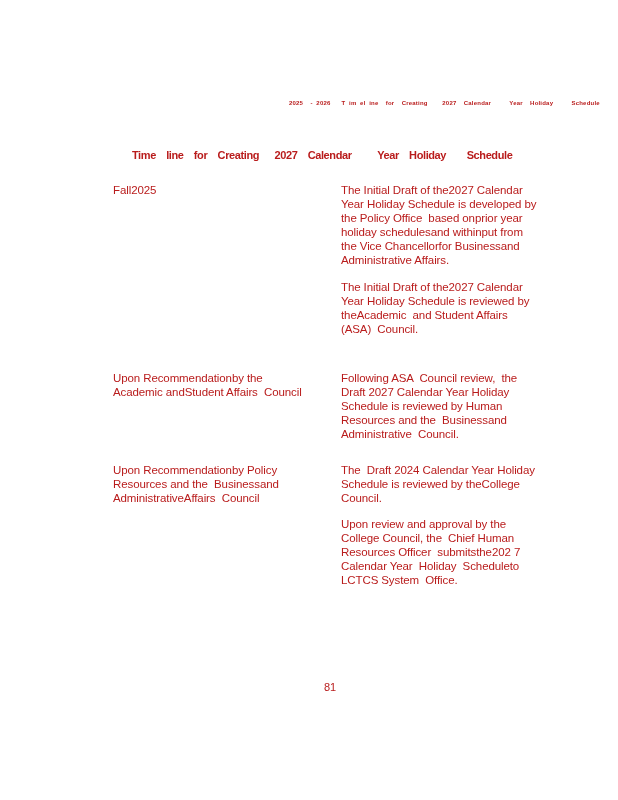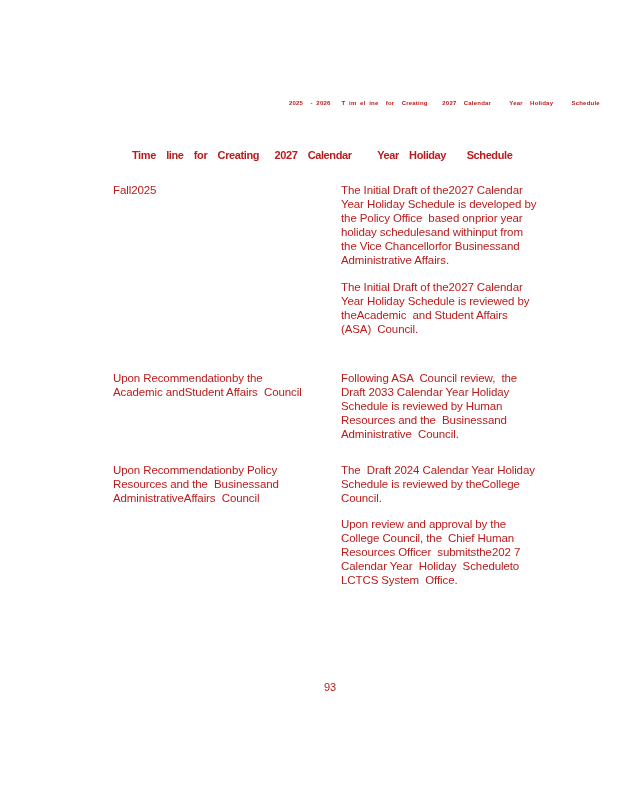--- a/index.html
+++ b/index.html
@@ -75,34 +75,34 @@
 Administrative Affairs.</div>
 
   <div class="cell col-right top-r2">The Initial Draft of the2027 Calendar
 Year Holiday Schedule is reviewed by
 theAcademic  and Student Affairs
 (ASA)  Council.</div>
 
   <div class="cell col-left top-r3">Upon Recommendationby the
 Academic andStudent Affairs  Council</div>
   <div class="cell col-right top-r3">Following ASA  Council review,  the
-Draft 2033 Calendar Year Holiday
+Draft 2027 Calendar Year Holiday
 Schedule is reviewed by Human
 Resources and the  Businessand
 Administrative  Council.</div>
 
   <div class="cell col-left top-r4">Upon Recommendationby Policy
 Resources and the  Businessand
 AdministrativeAffairs  Council</div>
   <div class="cell col-right top-r4">The  Draft 2024 Calendar Year Holiday
 Schedule is reviewed by theCollege
 Council.</div>
 
   <div class="cell col-left top-r5"></div>
   <div class="cell col-right top-r5">Upon review and approval by the
 College Council, the  Chief Human
 Resources Officer  submitsthe202 7
 Calendar Year  Holiday  Scheduleto
 LCTCS System  Office.</div>
 
-  <div class="page-number">93</div>
+  <div class="page-number">81</div>
 
 </div>
 
 </body></html>

